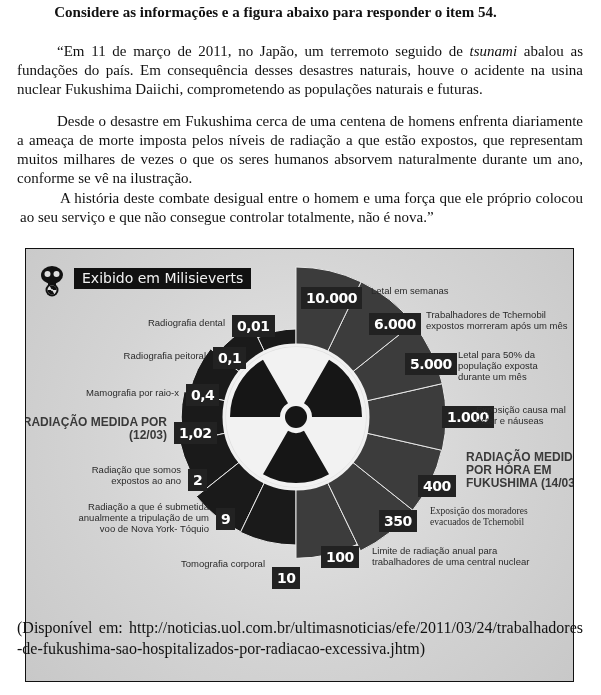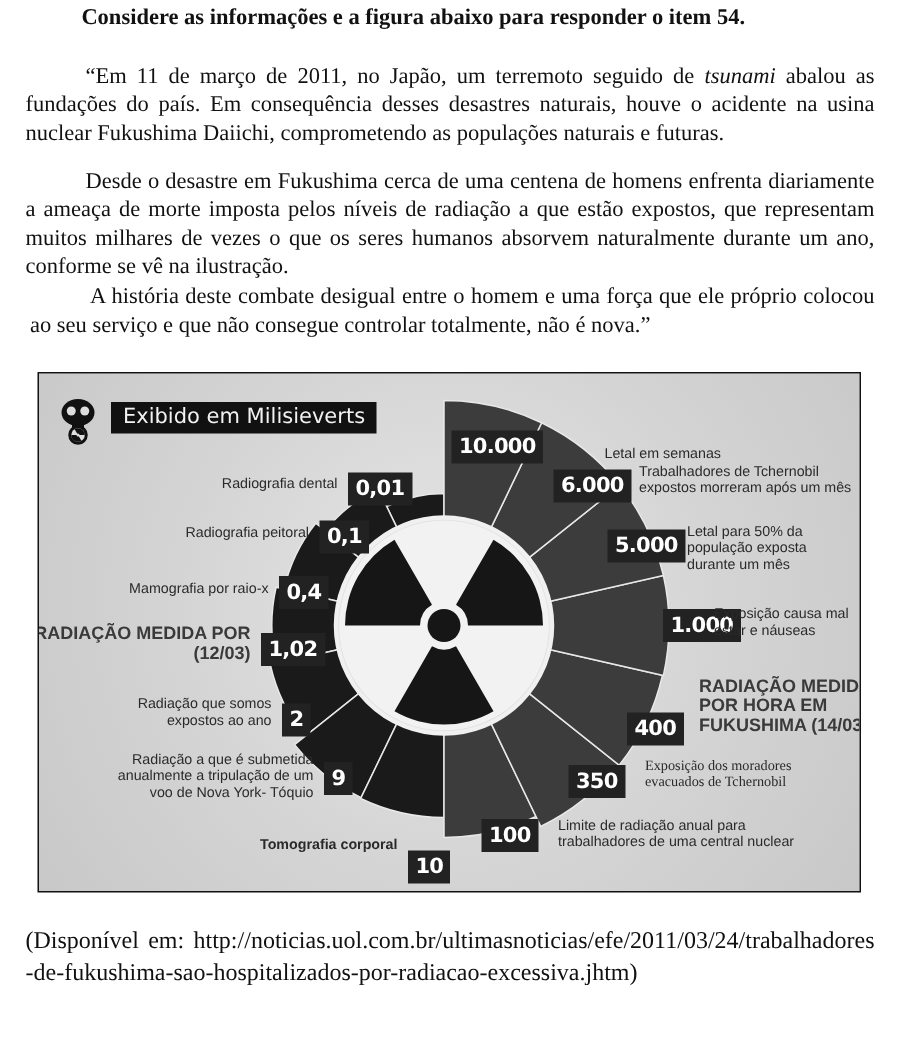--- a/index.html
+++ b/index.html
@@ -8,21 +8,21 @@
     .heading { position: absolute; top: 4px; left: 0; width: 551px; text-align: center;
                font-weight: bold; font-size: 15px; }
     .para { position: absolute; left: 17px; width: 566px; font-size: 15px; line-height: 19px;
             text-align: justify; text-indent: 40px; margin: 0; }
     .p1 { top: 42px; }
     .p2 { top: 112px; }
     .p3 { top: 189px; left: 20px; width: 563px; }
     .source { position: absolute; left: 17px; top: 617px; width: 566px; font-size: 16px;
               line-height: 21px; text-align: justify; text-align-last: left; word-break: break-all; }
 
-    .info { position: absolute; left: 25px; top: 248px; width: 549px; height: 347px;
+    .info { position: absolute; left: 25px; top: 248px; width: 549px; height: 434px;
             border: 1.5px solid #111; box-sizing: border-box;
             background: radial-gradient(circle at 50% 45%, #e6e6e6 0%, #d4d4d4 55%, #c8c8c8 100%);
             font-family: "Liberation Sans", sans-serif; overflow: hidden; }
     .info svg.chart { position: absolute; left: 0; top: 0; }
     .title-box { position: absolute; left: 48px; top: 19px; background: #111; color: #f2f2f2;
                  font-size: 14px; padding: 2px 8px 3px 8px; font-family: "DejaVu Sans", sans-serif; }
     .mask-icon { position: absolute; left: 14px; top: 16px; width: 24px; height: 32px; }
 
     .val { position: absolute; background: #222; color: #fff; font-weight: bold;
            font-family: "DejaVu Sans", sans-serif; font-size: 14px; padding: 2px 5px;
@@ -100,21 +100,21 @@
         <div>Radiação que somos</div>
         <div>expostos ao ano</div>
       </div>
       <div class="val" style="left: 190px; top: 259px;">9</div>
       <div class="lbl right" style="top: 252px; right: 364px;">
         <div>Radiação a que é submetida</div>
         <div>anualmente a tripulação de um</div>
         <div>voo de Nova York- Tóquio</div>
       </div>
       <div class="val" style="left: 246px; top: 306px; margin-top: 12px;">10</div>
-      <div class="lbl right" style="top: 309px; right: 308px; font-weight: bold;">
+      <div class="lbl right" style="top: 309px; right: 308px;">
         <div>Tomografia corporal</div>
       </div>
       <div class="val" style="left: 295px; top: 297px;">100</div>
       <div class="lbl left" style="top: 296px; left: 346px;">
         <div>Limite de radiação anual para</div>
         <div>trabalhadores de uma central nuclear</div>
       </div>
       <div class="val" style="left: 353px; top: 261px;">350</div>
       <div class="lbl left" style="top: 257px; left: 404px; font-family: Liberation Serif, serif;">
         <div>Exposição dos moradores</div>
@@ -136,19 +136,19 @@
         <div>Letal para 50% da</div>
         <div>população exposta</div>
         <div>durante um mês</div>
       </div>
       <div class="val" style="left: 343px; top: 64px;">6.000</div>
       <div class="lbl left" style="top: 60px; left: 400px;">
         <div>Trabalhadores de Tchernobil</div>
         <div>expostos morreram após um mês</div>
       </div>
       <div class="val" style="left: 275px; top: 38px;">10.000</div>
-      <div class="lbl left" style="top: 48px; left: 345px; margin-left: 32px;">
+      <div class="lbl left" style="top: 36px; left: 345px;">
         <div>Letal em semanas</div>
       </div>
     </div>
 </div>
 
 <div class="source">(Disponível em: http://noticias.uol.com.br/ultimasnoticias/efe/2011/03/24/trabalhadores-de-fukushima-sao-hospitalizados-por-radiacao-excessiva.jhtm)</div>
 
 </body></html>

